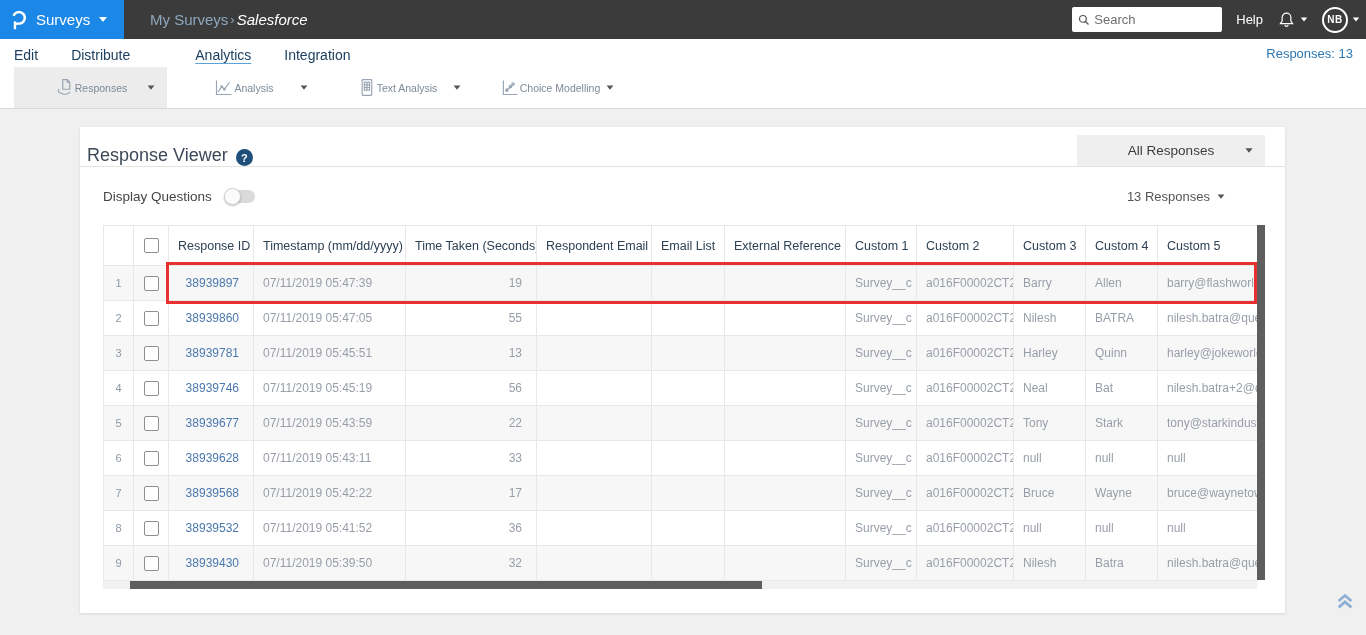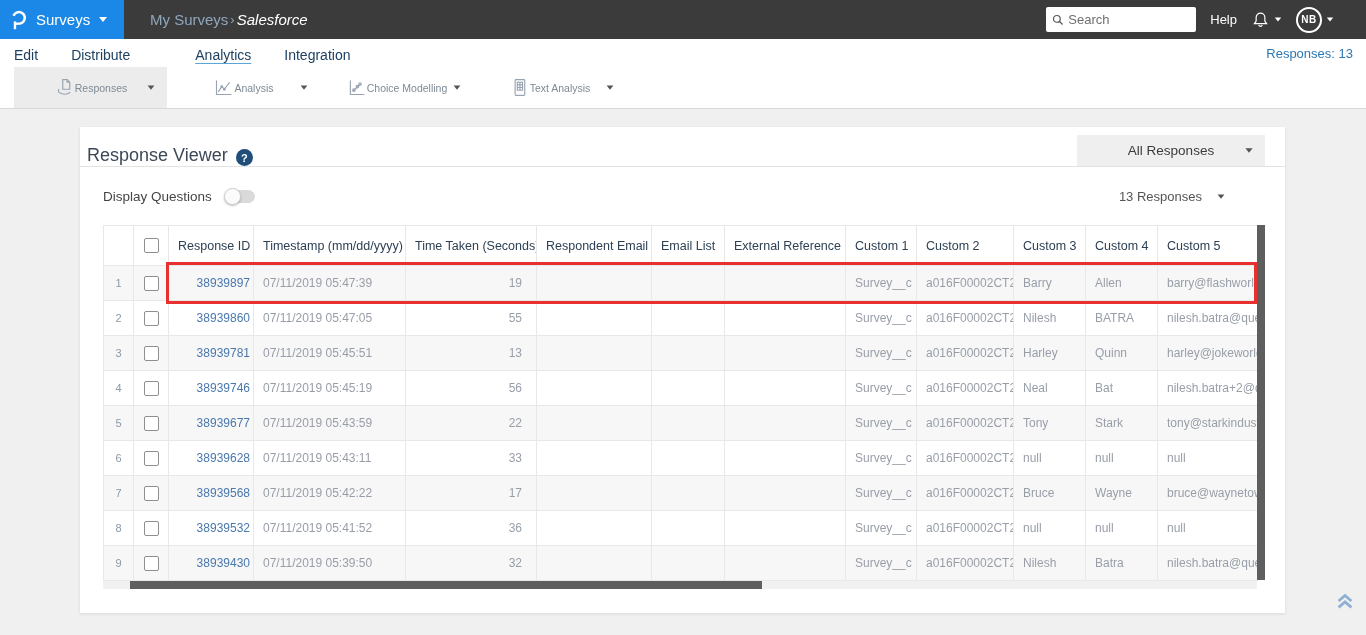--- a/index.html
+++ b/index.html
@@ -10,21 +10,21 @@
   .navbar { height:39px; background:#3b3b3b; display:flex; align-items:center; color:#fff; }
   .logo-block { width:124px; height:39px; background:#1b87e6; display:flex; align-items:center;
     padding-left:10px; gap:9px; cursor:pointer; }
   .logo-block .app-label { font-size:15px; color:#fff; }
   .caret { width:0; height:0; border-left:4px solid transparent; border-right:4px solid transparent;
     border-top:5px solid currentColor; display:inline-block; }
   .breadcrumb { margin-left:26px; font-size:15px; display:flex; align-items:center; gap:2px; }
   .bc-parent { color:#8fa7bd; cursor:pointer; }
   .bc-sep { color:#8fa7bd; font-size:13px; }
   .bc-current { color:#fff;font-style:italic; }
-  .nav-right { margin-left:auto; display:flex; align-items:center; gap:14px; padding-right:32px; }
+  .nav-right { margin-left:auto; display:flex; align-items:center; gap:14px; padding-right:6px; }
   .nav-search { width:150px; height:25px; background:#fff; border-radius:2px; display:flex;
     align-items:center; padding:0 6px; gap:4px; }
   .nav-search input { border:none; outline:none; width:110px; font-size:13px; color:#333;
     font-family:"Liberation Sans", sans-serif; background:transparent; }
   .nav-search input::placeholder { color:#6f6f6f; }
   .help-link { font-size:13px; color:#fff; cursor:pointer; }
   .bell-wrap, .avatar-wrap { display:flex; align-items:center; gap:4px; cursor:pointer; }
   .bell-wrap .caret, .avatar-wrap .caret { border-top-color:#fff; transform:scale(.8); }
   .avatar { width:26px; height:26px; border:2px solid #fff; border-radius:50%; display:flex;
     align-items:center; justify-content:center; font-size:10px; font-weight:bold; letter-spacing:.5px; }
@@ -65,37 +65,37 @@
     justify-content:center; position:relative; font-size:13.5px; color:#3c3c3c; cursor:pointer; }
   .filter-btn .caret { position:absolute; right:12px; color:#555; transform:scale(.9); }
 
   .controls-row { height:58px; display:flex; align-items:center; padding:0 20px 0 23px; }
   .dq-label { font-size:13.5px; color:#454545; }
   .toggle { margin-left:13px; width:30px; height:13px; background:#dadada; border-radius:7px;
     position:relative; cursor:pointer; }
   .toggle-knob { width:17px; height:17px; background:#fbfbfb; border:1px solid #cfcfcf;
     border-radius:50%; position:absolute; left:-1px; top:-2px; box-shadow:0 1px 2px rgba(0,0,0,.25); }
   .count-dd { margin-left:auto; margin-right:40px; font-size:13px; color:#555; display:flex;
-    align-items:center; gap:15px; cursor:pointer; }
+    align-items:center; gap:7px; cursor:pointer; }
   .count-dd .caret { transform:scale(.85); color:#555; }
 
   
   .table-wrap { position:relative; margin-left:23px; width:1162px; }
   table { border-collapse:collapse; table-layout:fixed; width:1154px; }
   th, td { border:1px solid #e8e8e8; overflow:hidden; white-space:nowrap; }
   thead th { height:40px; font-size:12.5px; font-weight:400; color:#2e4154; text-align:left;
     padding-left:9px; background:#fff; }
   thead th.c-num, thead th.c-check { padding-left:0; }
   tbody td { height:35px; font-size:12px; color:#989ea8; padding-left:9px; background:#fff; }
   tbody tr.odd td { background:#f7f7f7; }
   td.c-num { color:#8d99a5; font-size:11px; text-align:center; padding-left:0; }
   .c-check { text-align:center; padding-left:0; }
   .cb { display:inline-block; width:15px; height:15px; border:1px solid #8f8f8f; border-radius:2px;
     background:#fff; vertical-align:middle; cursor:pointer; }
-  td.cell-id { color:#4a78ad; text-align:right; padding-right:3px; cursor:pointer; }
+  td.cell-id { color:#4a78ad; text-align:right; padding-right:14px; cursor:pointer; }
   td.cell-taken { text-align:right; padding-right:14px; }
   th .hlabel { vertical-align:middle; }
 
   .row-highlight { position:absolute; left:63px; top:37px; width:1091px; height:42px;
     border:3px solid #e8312f; pointer-events:none; z-index:5; }
 
   .vscroll { position:absolute; left:1154px; top:0; width:8px; height:355px; background:#f1f1f1; }
   .vscroll .thumb { width:8px; height:355px; background:#5e5e5e; cursor:pointer; }
   .hscroll { position:relative; width:1154px; height:8px; background:#f1f1f1; }
   .hscroll .thumb { position:absolute; left:27px; top:0; width:632px; height:8px; background:#5e5e5e;
@@ -167,36 +167,36 @@
       <path d="M4 4 v16 h17"></path>
         <path d="M6 17 l4-6 3 3 6-8"></path>
       <circle cx="10" cy="11" r="1"></circle>
         <circle cx="13" cy="14" r="1"></circle>
     </svg>
     <span class="tool-label">Analysis</span>
     <span class="caret tool-caret"></span>
   </div>
   <div class="tool-item">
     <svg viewBox="0 0 24 24">
+      <rect x="7" y="3" width="11" height="18" rx="1"></rect>
+      <rect x="9.5" y="6" width="6" height="9"></rect>
+      <path d="M9.5 9 h6 M9.5 12 h6 M12.5 6 v9"></path>
+    </svg>
+    <span class="tool-label">Text Analysis</span>
+    <span class="caret tool-caret"></span>
+  </div>
+  <div class="tool-item">
+    <svg viewBox="0 0 24 24">
       <path d="M5 4 v16 h16"></path>
         <path d="M8 16 l9-8"></path>
       <circle cx="9" cy="15" r="1.4"></circle>
         <circle cx="13" cy="11" r="1.4"></circle>
         <circle cx="16" cy="8" r="1.4"></circle>
     </svg>
     <span class="tool-label">Choice Modelling</span>
-    <span class="caret tool-caret"></span>
-  </div>
-  <div class="tool-item">
-    <svg viewBox="0 0 24 24">
-      <rect x="7" y="3" width="11" height="18" rx="1"></rect>
-      <rect x="9.5" y="6" width="6" height="9"></rect>
-      <path d="M9.5 9 h6 M9.5 12 h6 M12.5 6 v9"></path>
-    </svg>
-    <span class="tool-label">Text Analysis</span>
     <span class="caret tool-caret"></span>
   </div>
 </div>
 
 <div class="card">
   <div class="card-header">
     <span class="viewer-title">Response Viewer</span>
     <span class="help-badge">?</span>
     <div class="header-right">
       <div class="filter-btn">

